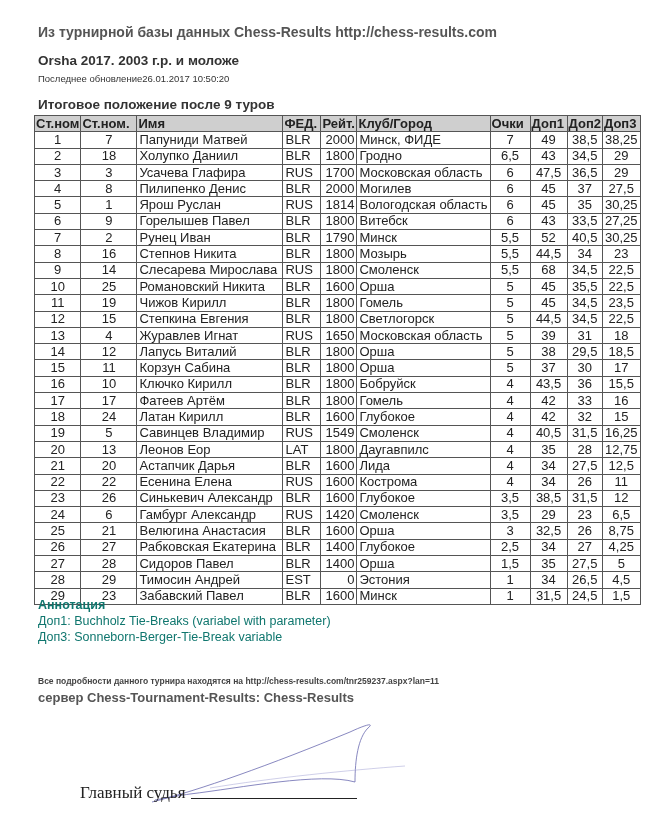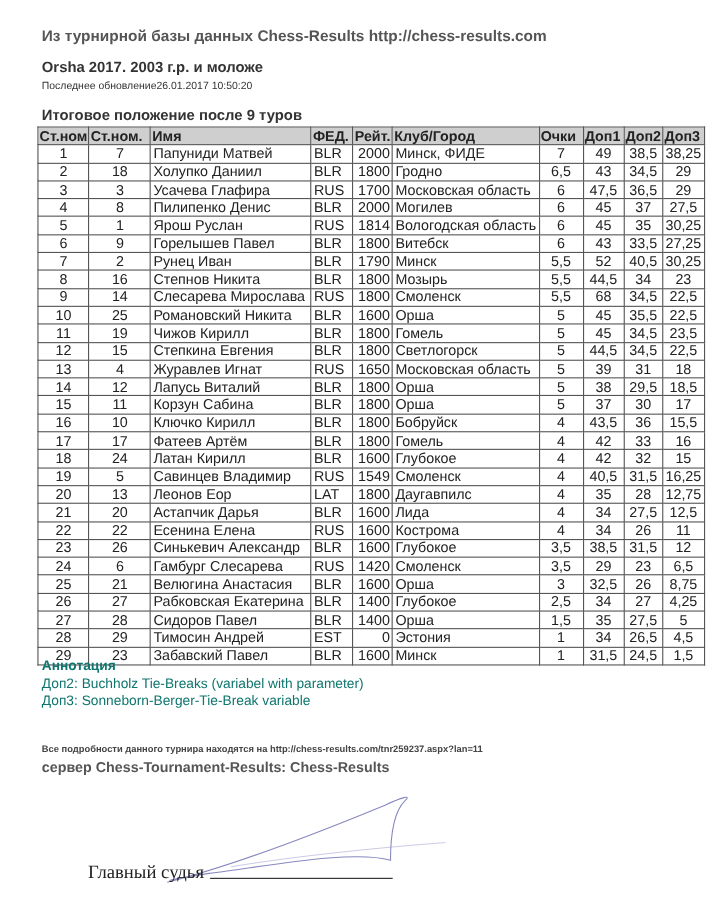--- a/index.html
+++ b/index.html
@@ -375,21 +375,21 @@
         <td class="c-right">1600</td>
         <td class="c-left">Глубокое</td>
         <td class="c-center">3,5</td>
         <td class="c-center">38,5</td>
         <td class="c-center">31,5</td>
         <td class="c-center">12</td>
       </tr>
       <tr>
         <td class="c-center">24</td>
         <td class="c-center">6</td>
-        <td class="c-left">Гамбург Слесарева</td>
+        <td class="c-left">Гамбург Александр</td>
         <td class="c-left">RUS</td>
         <td class="c-right">1420</td>
         <td class="c-left">Смоленск</td>
         <td class="c-center">3,5</td>
         <td class="c-center">29</td>
         <td class="c-center">23</td>
         <td class="c-center">6,5</td>
       </tr>
       <tr>
         <td class="c-center">25</td>
@@ -449,21 +449,21 @@
         <td class="c-center">1</td>
         <td class="c-center">31,5</td>
         <td class="c-center">24,5</td>
         <td class="c-center">1,5</td>
       </tr>
     </tbody>
 </table>
 
 <div class="annotation">
   <div class="ann-title">Аннотация</div>
-  <div>Доп2: Buchholz Tie-Breaks (variabel with parameter)</div>
+  <div>Доп1: Buchholz Tie-Breaks (variabel with parameter)</div>
   <div>Доп3: Sonneborn-Berger-Tie-Break variable</div>
 </div>
 
 <div class="details-line">Все подробности  данного турнира находятся на http://chess-results.com/tnr259237.aspx?lan=11</div>
 <div class="server-line">сервер Chess-Tournament-Results: Chess-Results</div>
 
 <svg class="signature-svg" width="260" height="90" viewBox="0 0 260 90">
   <path d="M2 82 C 50 70, 120 45, 200 12 C 215 5, 225 2, 218 8 C 208 18, 205 40, 205 62 C 170 52, 90 68, 40 74 C 20 77, 10 79, 5 80" fill="none" stroke="#6a6ab0" stroke-width="1" opacity="0.8"></path>
   <path d="M60 68 C 120 58, 200 50, 255 46" fill="none" stroke="#9a9ad0" stroke-width="0.8" opacity="0.6"></path>
 </svg>

